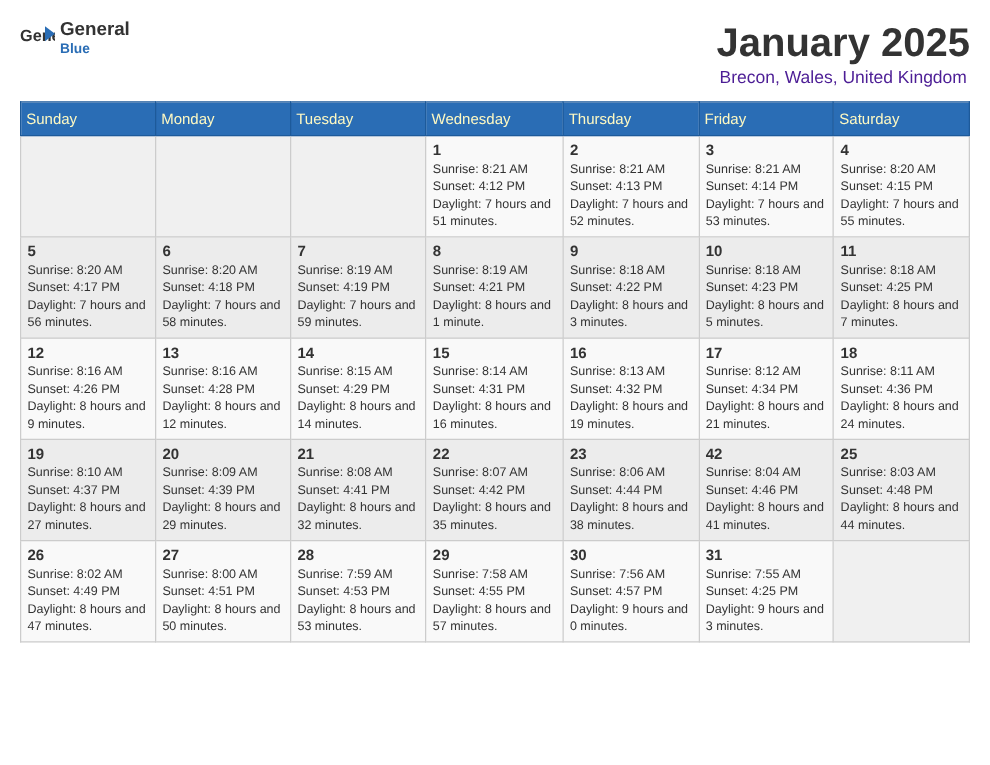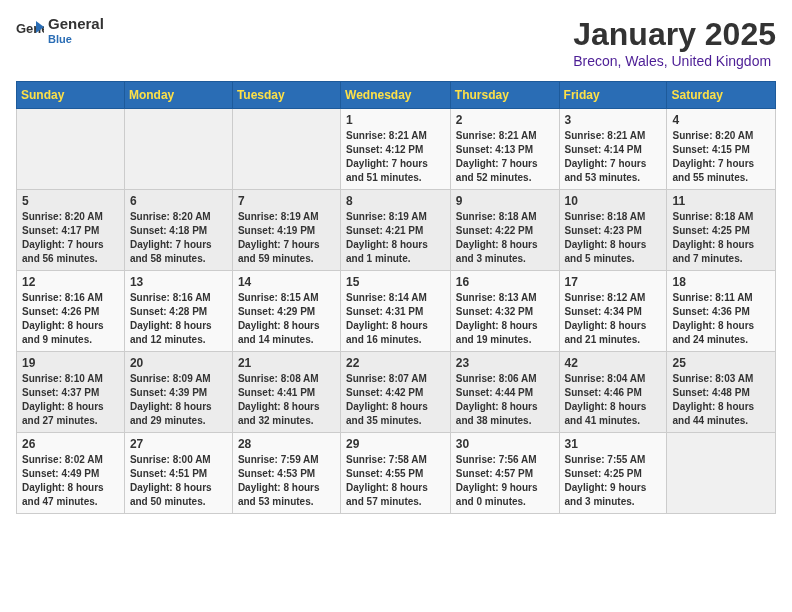--- a/index.html
+++ b/index.html
@@ -19,41 +19,41 @@
     .logo {
       display: flex;
       align-items: center;
       gap: 4px;
     }
     .logo-icon {
       width: 28px;
       height: 22px;
     }
     .title-block {
-      text-align: left;
+      text-align: center;
     }
     .month-title {
       font-size: 32px;
       font-weight: bold;
       color: #333;
     }
     .location-title {
       font-size: 14px;
       color: #4c1d95;
     }
     .calendar {
       width: 100%;
       border-collapse: collapse;
       border: 1px solid #ccc;
     }
     .calendar th {
       background: #2a6db5;
-      color: #fde047;
+      color: #fef9c3;
       font-size: 12px;
-      font-weight: bold;
+      font-weight: normal;
       padding: 6px 4px;
       text-align: left;
       border: 1px solid #1d5a9a;
     }
     .calendar td {
       vertical-align: top;
       border: 1px solid #ccc;
       padding: 4px 5px;
       font-size: 10px;
       color: #333;
@@ -67,21 +67,20 @@
       background: #ececec;
     }
     .day-number {
       font-size: 12px;
       font-weight: bold;
       margin-bottom: 2px;
     }
     .day-info {
       line-height: 1.4;
       font-size: 10px;
-      font-weight: bold;
     }
     .empty-cell {
       background: #f0f0f0 !important;
     }
   </style>
 </head>
 <body>
 
 <div class="header">
   <div class="logo">

